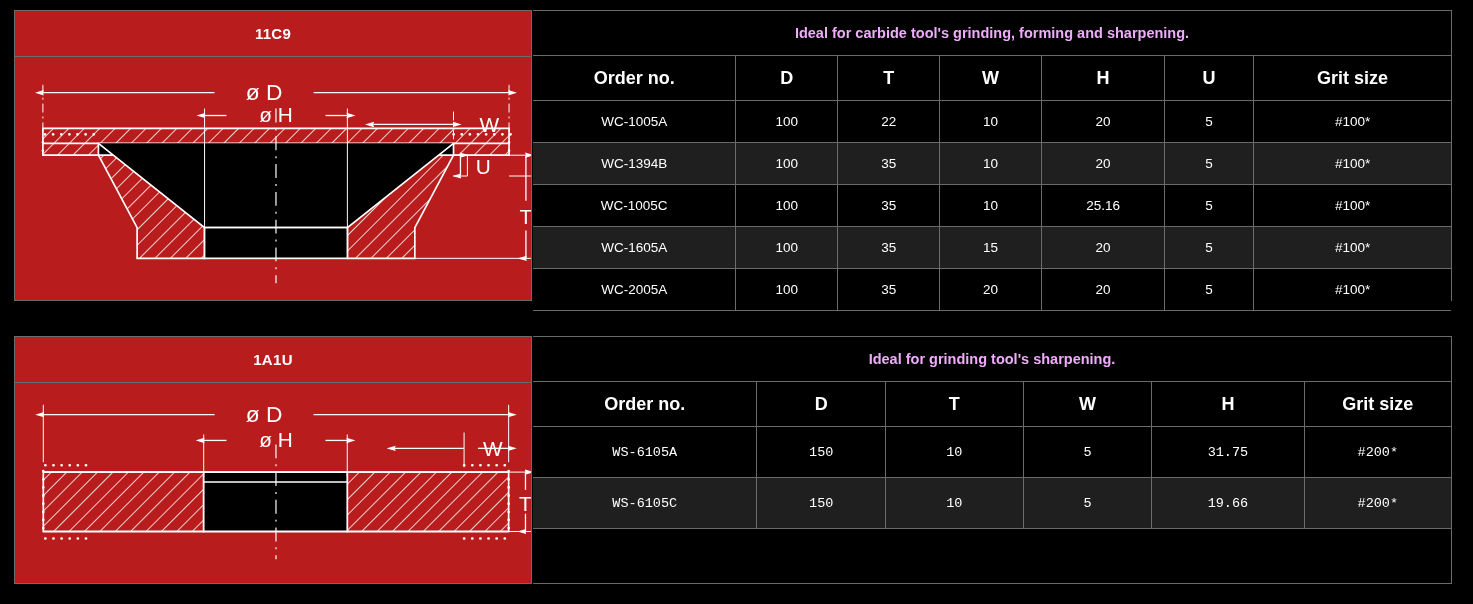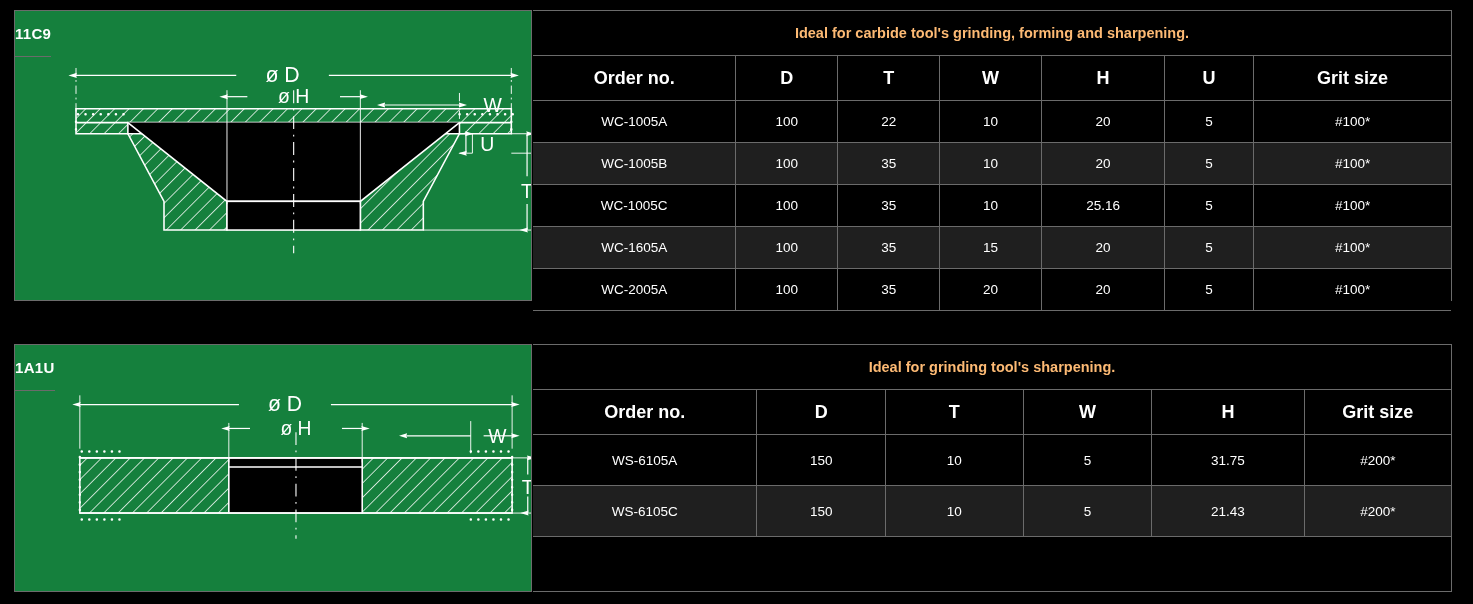--- a/index.html
+++ b/index.html
@@ -22,30 +22,30 @@
     background: #000000;
   }
 
   
   .block {
     display: flex;
     position: absolute;
     left: 14px;
   }
   #block-0 { top: 10px;  height: 291px; }
-  #block-1 { top: 344px; height: 248px; }
+  #block-1 { top: 336px; height: 248px; }
 
   
   .draw-panel {
     width: 518px;
     box-sizing: border-box;
     border: 1px solid #6b6b6b;
-    background: #15803d;
+    background: #b91c1c;
     display: flex;
-    flex-direction: row;
+    flex-direction: column;
   }
   .draw-title {
     height: 45px;
     line-height: 45px;
     text-align: center;
     font-size: 15px;
     font-weight: bold;
     letter-spacing: .3px;
     border-bottom: 1px solid #6b6b6b;
     color: #ffffff;
@@ -72,21 +72,21 @@
     width: 100%;
     border-collapse: collapse;
     table-layout: fixed;
   }
   table.spec caption {
     caption-side: top;
     height: 44px;
     line-height: 44px;
     font-size: 14.5px;
     font-weight: bold;
-    color: #fdba74;
+    color: #f0abfc;
     border-bottom: 1px solid #6b6b6b;
     background: #000000;
   }
   table.spec th,
   table.spec td {
     border: 1px solid #6b6b6b;
     border-top: none;
     text-align: center;
     color: #ffffff;
     font-size: 13.5px;
@@ -103,21 +103,21 @@
     background: #000000;
   }
   table.spec tbody td {
     height: 41px;
     font-weight: normal;
     font-size: 13.5px;
     text-align: center;
   }
   table.spec tbody tr:nth-child(even) td { background: #1f1f1f; }
   table.spec tbody tr:nth-child(odd)  td { background: #000000; }
-  #block-1 table.spec tbody td { height: 50px; }
+  #block-1 table.spec tbody td { height: 50px; font-family: Liberation Mono, monospace; }
 
   .dim-label { font-family: "Liberation Sans", sans-serif; }
 </style>
 </head>
 <body>
 
 <div class="page">
 
   <div class="block" id="block-0">
 
@@ -235,21 +235,21 @@
           <tr>
             <td>WC-1005A</td>
             <td>100</td>
             <td>22</td>
             <td>10</td>
             <td>20</td>
             <td>5</td>
             <td>#100*</td>
           </tr>
           <tr>
-            <td>WC-1005B</td>
+            <td>WC-1394B</td>
             <td>100</td>
             <td>35</td>
             <td>10</td>
             <td>20</td>
             <td>5</td>
             <td>#100*</td>
           </tr>
           <tr>
             <td>WC-1005C</td>
             <td>100</td>
@@ -379,21 +379,21 @@
             <td>10</td>
             <td>5</td>
             <td>31.75</td>
             <td>#200*</td>
           </tr>
           <tr>
             <td>WS-6105C</td>
             <td>150</td>
             <td>10</td>
             <td>5</td>
-            <td>21.43</td>
+            <td>19.66</td>
             <td>#200*</td>
           </tr>
         </tbody>
       </table>
     </div>
   </div>
 
 </div>
 
 </body></html>

